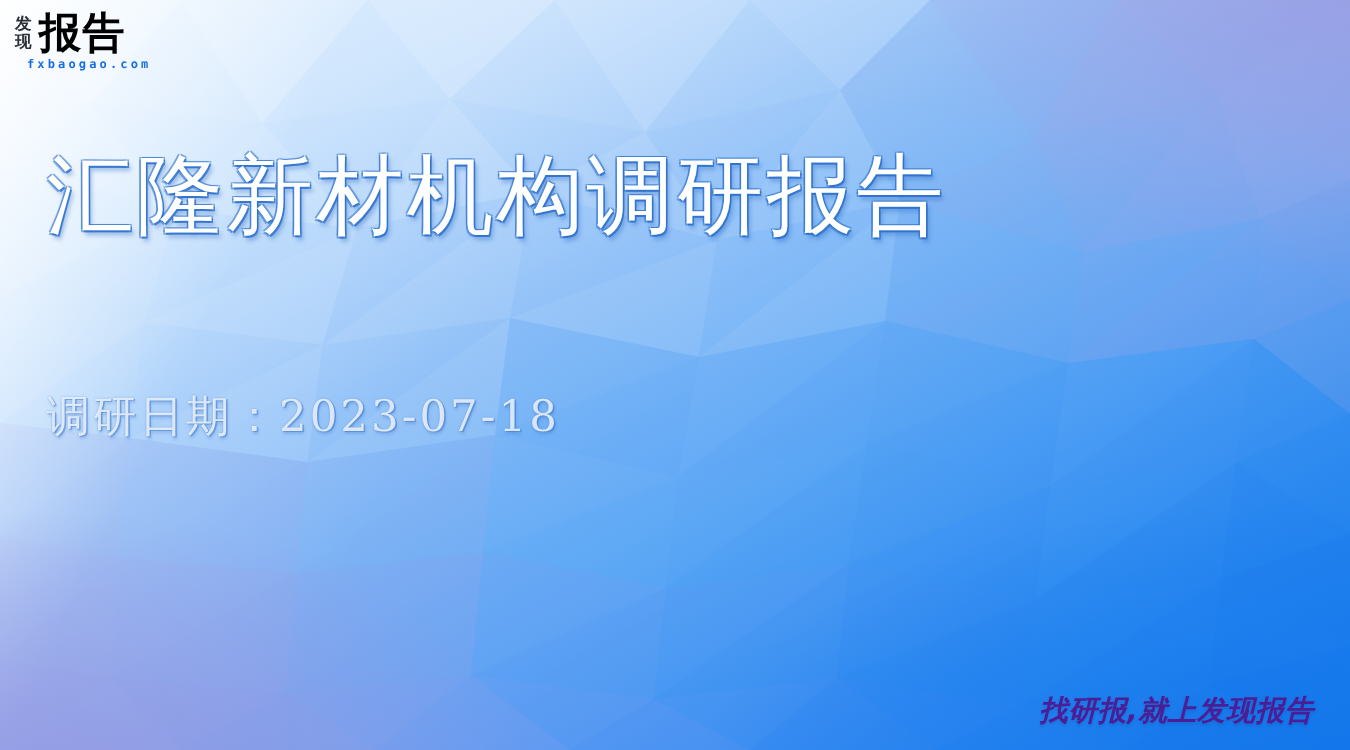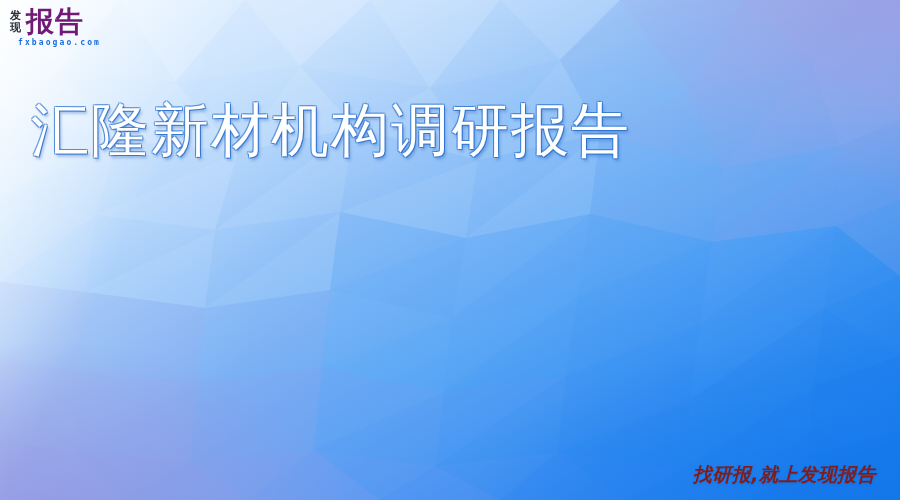--- a/index.html
+++ b/index.html
@@ -63,21 +63,21 @@
     margin-right:5px;margin-bottom:2px;
   }
   .logo-fx span{
     font-family:"DejaVu Sans","Liberation Sans",sans-serif;
     font-size:11px;line-height:12px;font-weight:700;
     color:#2b3138;letter-spacing:0;
   }
   .logo-bg-word{
     font-family:"DejaVu Sans","Liberation Sans",sans-serif;
     font-size:28px;line-height:28px;font-weight:900;
-    color:#701a75;letter-spacing:1px;
+    color:#000000;letter-spacing:1px;
   }
   .logo-url{
     margin-top:2px;margin-left:8px;
     font-family:"DejaVu Sans Mono","Liberation Mono",monospace;
     font-size:8px;line-height:10px;font-weight:700;
     color:#1a6fe0;letter-spacing:2.1px;
   }
 
   
   .center-block{
@@ -111,21 +111,21 @@
        0 0 1px rgba(60,120,205,0.70),
        1px 1px 0 rgba(60,120,205,0.45),
        1px 2px 2px rgba(45,105,195,0.28);
   }
 
   
   .tagline{
     position:absolute;right:24px;bottom:14px;
     font-family:"DejaVu Sans","Liberation Sans",sans-serif;
     font-size:19px;line-height:24px;font-weight:700;font-style:italic;
-    color:#7f1d1d;letter-spacing:0.5px;white-space:nowrap;
+    color:#4c1d95;letter-spacing:0.5px;white-space:nowrap;
     text-shadow:0 1px 2px rgba(18,80,170,0.30);
     user-select:none;
   }
 </style>
 </head>
 <body>
 
 <div class="cover">
 
   <div class="poly-bg">
@@ -273,17 +273,18 @@
         <span>发</span>
         <span>现</span>
       </span>
       <span class="logo-bg-word">报告</span>
     </div>
     <span class="logo-url">fxbaogao.com</span>
   </div>
 
   <div class="center-block">
     <h1 class="title">汇隆新材机构调研报告</h1>
+    <div class="subtitle">调研日期：2023-07-18</div>
   </div>
 
   <div class="tagline">找研报,就上发现报告</div>
 
 </div>
 
 </body></html>

